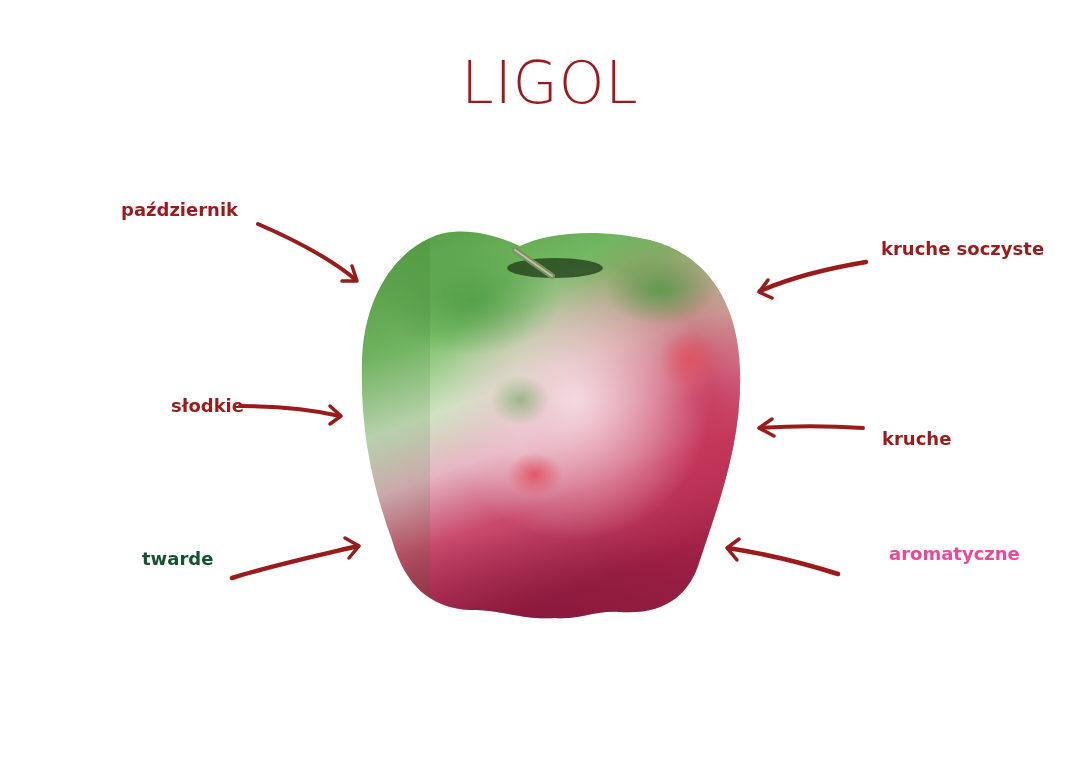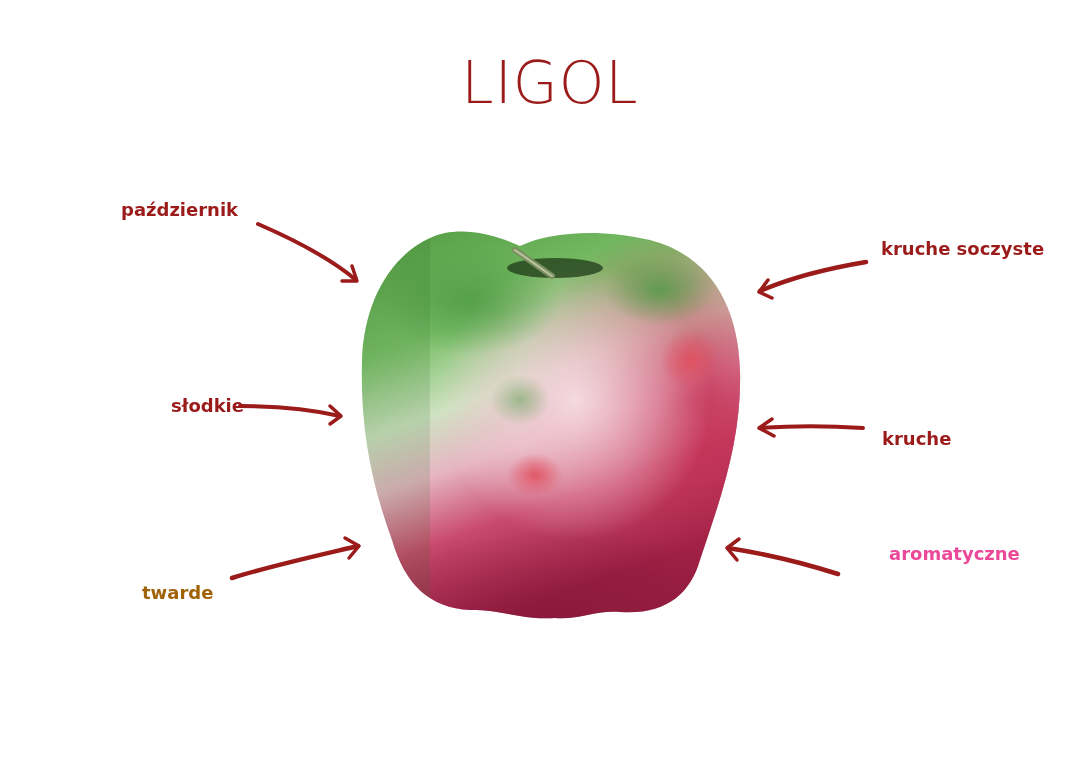--- a/index.html
+++ b/index.html
@@ -127,16 +127,16 @@
     </g>
     <g>
       <path d="M838,574 C800,562 760,553 728,548" stroke-width="4.5"></path>
       <path d="M739,539 L727,548 L737,560" stroke-width="3.5"></path>
     </g>
   </g>
 </svg>
 
 <div class="label" style="left:121px; top:199px; color:#9b1a1a;">październik</div>
 <div class="label" style="left:143px; top:395px; color:#9b1a1a;margin-left:28px;">słodkie</div>
-<div class="label" style="left:142px; top:582px; color:#a16207;">twarde</div>
+<div class="label" style="left:142px; top:548px; color:#14532d;">twarde</div>
 <div class="label" style="left:881px; top:238px; color:#9b1a1a;">kruche soczyste</div>
 <div class="label" style="left:882px; top:428px; color:#9b1a1a;">kruche</div>
 <div class="label" style="left:865px; top:543px; color:#ec4899;margin-left:24px;">aromatyczne</div>
 
 </body></html>

